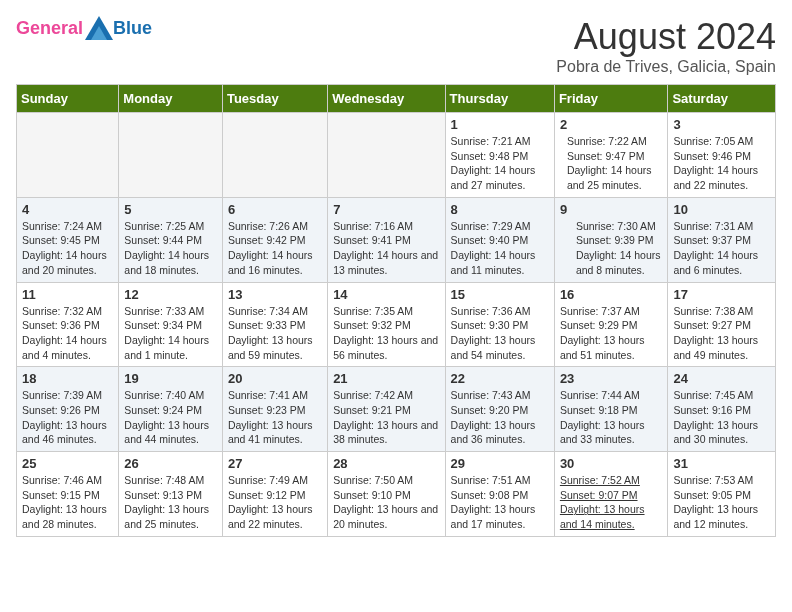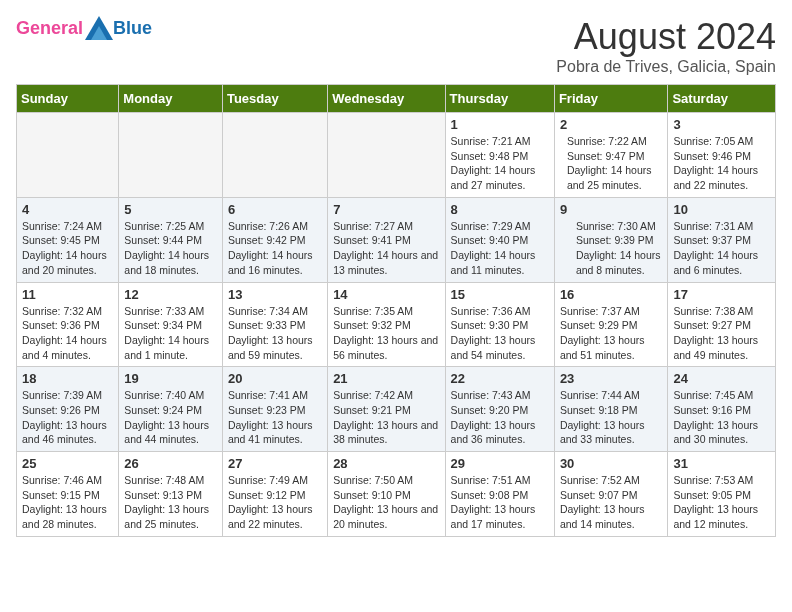--- a/index.html
+++ b/index.html
@@ -158,21 +158,21 @@
 Daylight: 14 hours and 18 minutes.</div>
         </td>
         <td>
           <div class="day-number">6</div>
           <div class="day-info" style="white-space: pre-line;">Sunrise: 7:26 AM
 Sunset: 9:42 PM
 Daylight: 14 hours and 16 minutes.</div>
         </td>
         <td>
           <div class="day-number">7</div>
-          <div class="day-info" style="white-space: pre-line;">Sunrise: 7:27 AM
+          <div class="day-info" style="white-space: pre-line;">Sunrise: 7:16 AM
 Sunset: 9:41 PM
 Daylight: 14 hours and 13 minutes.</div>
         </td>
         <td>
           <div class="day-number">8</div>
           <div class="day-info" style="white-space: pre-line;">Sunrise: 7:29 AM
 Sunset: 9:40 PM
 Daylight: 14 hours and 11 minutes.</div>
         </td>
         <td>
@@ -302,21 +302,21 @@
 Daylight: 13 hours and 20 minutes.</div>
         </td>
         <td>
           <div class="day-number">29</div>
           <div class="day-info" style="white-space: pre-line;">Sunrise: 7:51 AM
 Sunset: 9:08 PM
 Daylight: 13 hours and 17 minutes.</div>
         </td>
         <td>
           <div class="day-number">30</div>
-          <div class="day-info" style="white-space: pre-line;">Sunrise: 7:52 AM
+          <div class="day-info" style="white-space: pre-line; text-decoration: underline;">Sunrise: 7:52 AM
 Sunset: 9:07 PM
 Daylight: 13 hours and 14 minutes.</div>
         </td>
         <td>
           <div class="day-number">31</div>
           <div class="day-info" style="white-space: pre-line;">Sunrise: 7:53 AM
 Sunset: 9:05 PM
 Daylight: 13 hours and 12 minutes.</div>
         </td>
       </tr>

